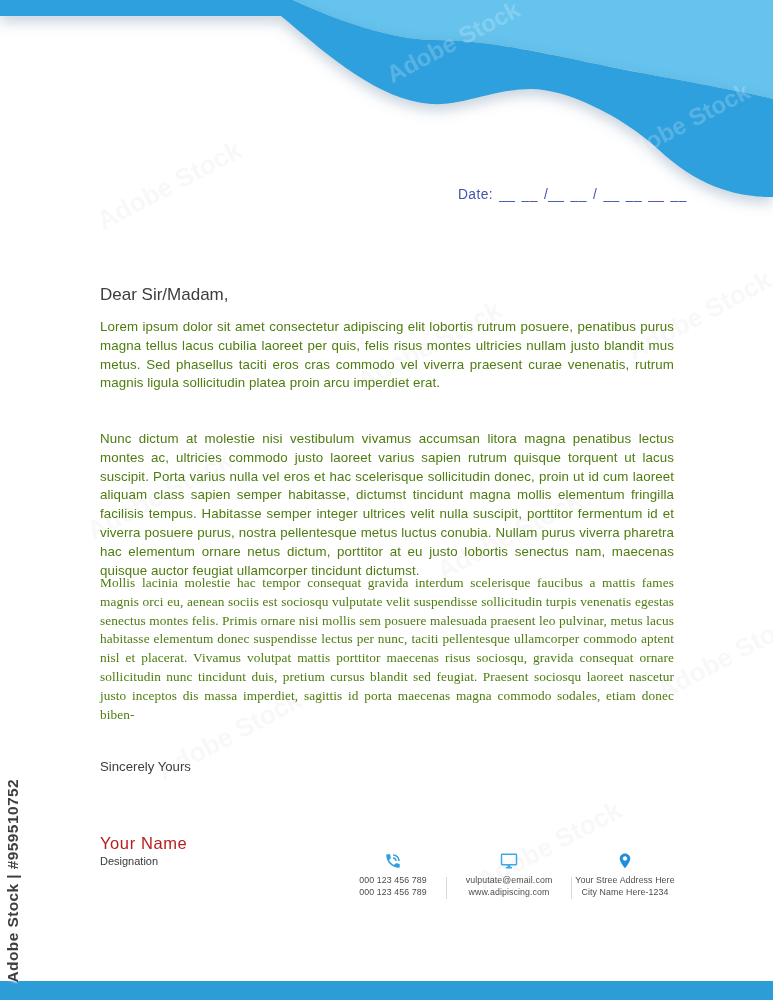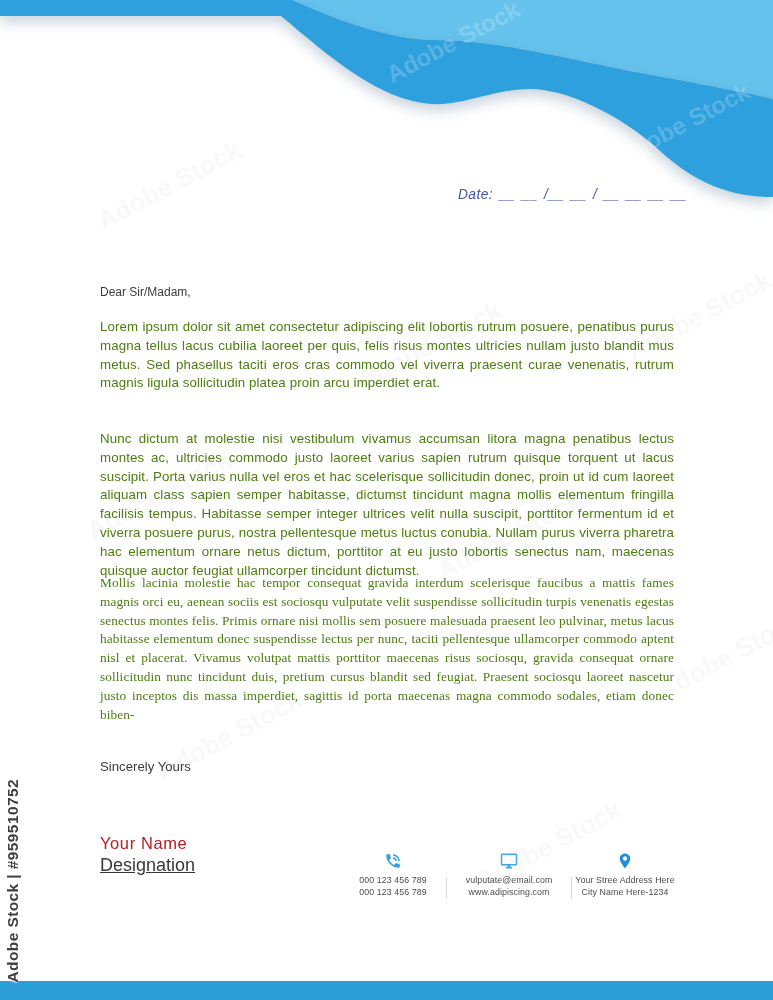--- a/index.html
+++ b/index.html
@@ -10,35 +10,35 @@
   
   .header-svg { position:absolute; top:0; left:0; width:773px; height:280px; pointer-events:none; }
   .wave-light { filter: drop-shadow(0 4px 6px rgba(50,90,130,0.20)); }
   .wave-dark  { filter: drop-shadow(0 6px 7px rgba(50,90,130,0.28)); }
   
   .date-line {
     position:absolute; top:187px; left:458px; font-size:13.8px; letter-spacing:0.4px;
     word-spacing:2px; font-weight:500;
   }
   
-  .salutation { position:absolute; top:285px; left:100px; font-size:12px; }
+  .salutation { position:absolute; top:285px; left:100px; font-size:17px; }
   .para {
     position:absolute; left:100px; width:574px; margin:0;
     font-size:13.3px; line-height:18.8px; text-align:justify; color:#4d7c0f;
     letter-spacing:0.1px;
   }
   .p1 { top:318px; }
   .p2 { top:418px;margin-top:12px; }
   .p3 { top:574px;font-family:Liberation Serif, serif; }
   .closing { position:absolute; top:759px; left:100px; font-size:13.2px; }
   .sig-name {
     position:absolute; top:834px; left:100px; font-size:16.5px; letter-spacing:0.6px;
     color:#b91c1c; font-weight:500;
   }
-  .sig-title { position:absolute; top:855px; left:100px; font-size:18px; color:#383838;text-decoration:underline; }
+  .sig-title { position:absolute; top:855px; left:100px; font-size:11px; color:#383838; }
   
   .footer { position:absolute; top:852px; left:340px; width:338px; display:flex; align-items:flex-start; }
   .fcol { display:flex; flex-direction:column; align-items:center; }
   .fcol-phone { width:106px; }
   .fcol-web { width:124px; }
   .fcol-address { flex:1; }
   .fcol .icon { height:18px; margin-bottom:5px; display:block; }
   .fline {
     font-size:8.8px; line-height:11.5px; color:#4c4c4c; letter-spacing:0.1px;
     white-space:nowrap; 
@@ -73,21 +73,21 @@
   <span class="wm wm-white" style="top:110px; left:610px;">Adobe Stock</span>
   <span class="wm wm-gray" style="top:170px; left:90px;">Adobe Stock</span>
   <span class="wm wm-gray" style="top:330px; left:350px;">Adobe Stock</span>
   <span class="wm wm-gray" style="top:300px; left:620px;">Adobe Stock</span>
   <span class="wm wm-gray" style="top:480px; left:80px;">Adobe Stock</span>
   <span class="wm wm-gray" style="top:520px; left:430px;">Adobe Stock</span>
   <span class="wm wm-gray" style="top:640px; left:650px;">Adobe Stock</span>
   <span class="wm wm-gray" style="top:720px; left:150px;">Adobe Stock</span>
   <span class="wm wm-gray" style="top:830px; left:470px;">Adobe Stock</span>
 
-  <div class="date-line" style="color:#4253AD;font-style:italic;">Date: __ __ /__ __ / __ __ __ __</div>
+  <div class="date-line" style="color:#4253AD;">Date: __ __ /__ __ / __ __ __ __</div>
 
   <div class="salutation">Dear Sir/Madam,</div>
   <p class="para p1">Lorem ipsum dolor sit amet consectetur adipiscing elit lobortis rutrum posuere, penatibus purus magna tellus lacus cubilia laoreet per quis, felis risus montes ultricies nullam justo blandit mus metus. Sed phasellus taciti eros cras commodo vel viverra praesent curae venenatis, rutrum magnis ligula sollicitudin platea proin arcu imperdiet erat.</p>
   <p class="para p2">Nunc dictum at molestie nisi vestibulum vivamus accumsan litora magna penatibus lectus montes ac, ultricies commodo justo laoreet varius sapien rutrum quisque torquent ut lacus suscipit. Porta varius nulla vel eros et hac scelerisque sollicitudin donec, proin ut id cum laoreet aliquam class sapien semper habitasse, dictumst tincidunt magna mollis elementum fringilla facilisis tempus. Habitasse semper integer ultrices velit nulla suscipit, porttitor fermentum id et viverra posuere purus, nostra pellentesque metus luctus conubia. Nullam purus viverra pharetra hac elementum ornare netus dictum, porttitor at eu justo lobortis senectus nam, maecenas quisque auctor feugiat ullamcorper tincidunt dictumst.</p>
   <p class="para p3">Mollis lacinia molestie hac tempor consequat gravida interdum scelerisque faucibus a mattis fames magnis orci eu, aenean sociis est sociosqu vulputate velit suspendisse sollicitudin turpis venenatis egestas senectus montes felis. Primis ornare nisi mollis sem posuere malesuada praesent leo pulvinar, metus lacus habitasse elementum donec suspendisse lectus per nunc, taciti pellentesque ullamcorper commodo aptent nisl et placerat. Vivamus volutpat mattis porttitor maecenas risus sociosqu, gravida consequat ornare sollicitudin nunc tincidunt duis, pretium cursus blandit sed feugiat. Praesent sociosqu laoreet nascetur justo inceptos dis massa imperdiet, sagittis id porta maecenas magna commodo sodales, etiam donec biben-</p>
 
   <div class="closing">Sincerely Yours</div>
   <div class="sig-name">Your Name</div>
   <div class="sig-title">Designation</div>
 

